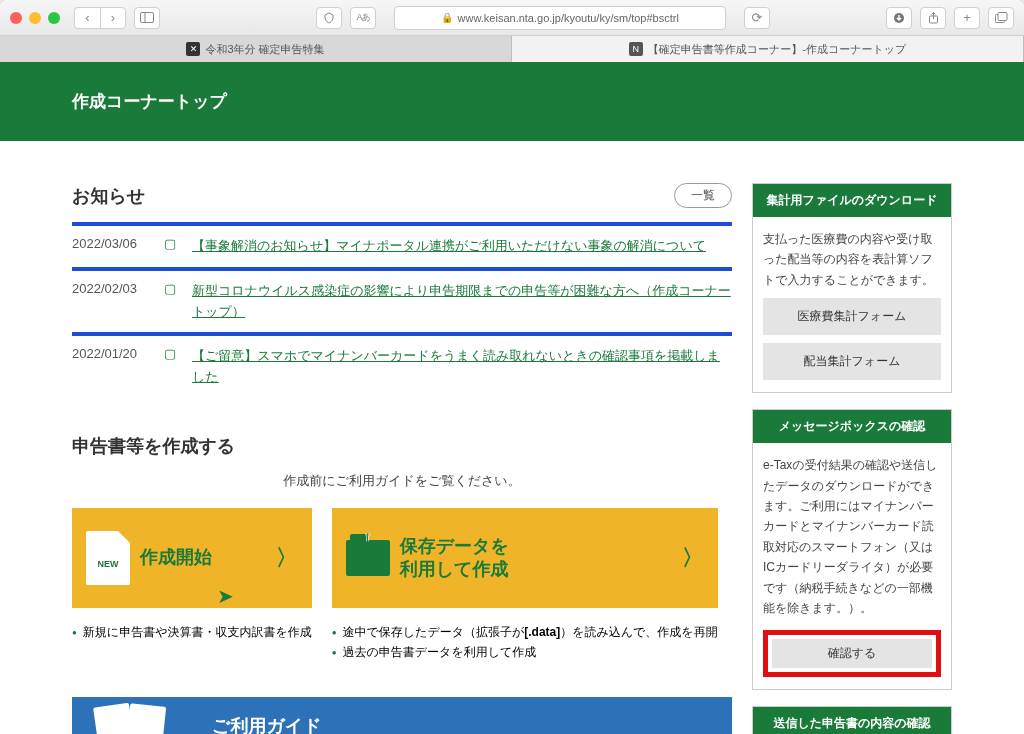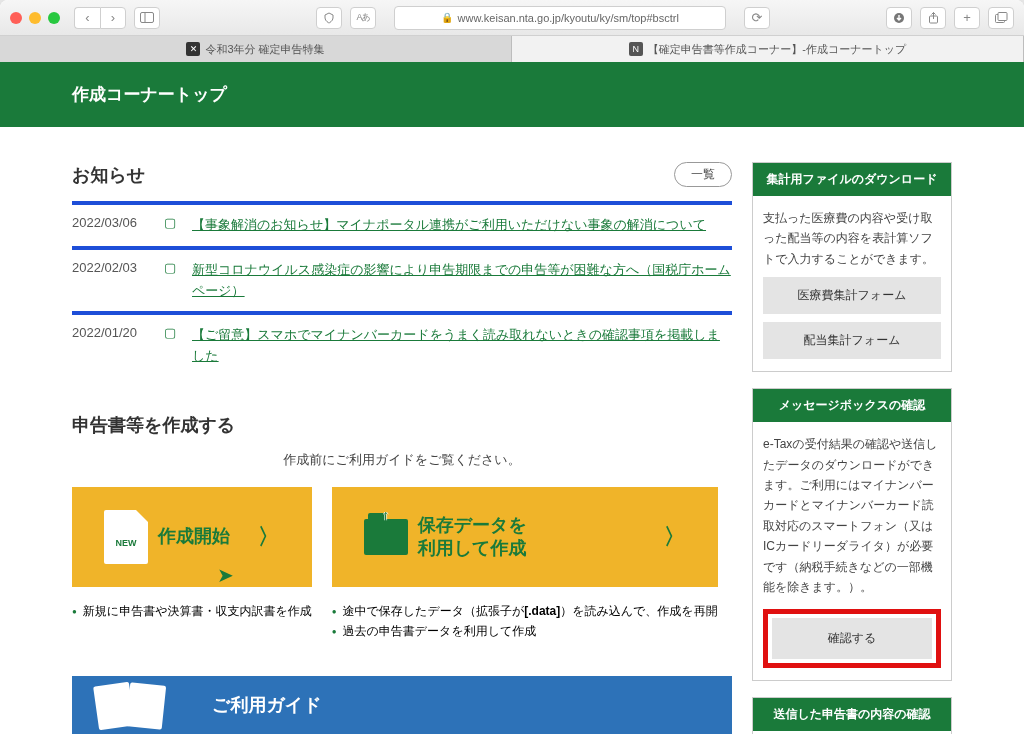--- a/index.html
+++ b/index.html
@@ -16,38 +16,38 @@
 .nav-group .nav-btn:last-child { border-radius: 0 4px 4px 0; }
 .addr { flex: 1; height: 24px; border: 1px solid #cfcfcf; border-radius: 4px; background: #fff; display: flex; align-items: center; justify-content: center; font-size: 11px; color: #666; margin: 0 10px; }
 .addr .lock { margin-right: 4px; font-size: 10px; }
 .tabs { display: flex; background: #d8d8d8; height: 26px; }
 .tab { flex: 1; display: flex; align-items: center; justify-content: center; font-size: 11px; color: #555; border-right: 1px solid #bdbdbd; gap: 5px; }
 .tab.active { background: #f2f2f2; }
 .tab-ico { width: 14px; height: 14px; background: #333; border-radius: 2px; display: flex; align-items: center; justify-content: center; color: #fff; font-size: 9px; }
 
 .page { background: #fff; }
 .header-bar { background: #1a7a3a; color: #fff; padding: 16px 0; }
-.wrap { width: 880px; margin: 5px auto; }
+.wrap { width: 880px; margin: 12px auto; }
 .header-bar h1 { font-size: 17px; font-weight: bold; }
 .content { display: flex; gap: 20px; padding: 30px 0; }
 .main { flex: 1; min-width: 0; }
 .side { width: 200px; }
 
 .sec-title-row { display: flex; justify-content: space-between; align-items: flex-end; margin-bottom: 14px; }
 .sec-title { font-size: 18px; font-weight: bold; color: #333; }
 .pill { border: 1px solid #999; border-radius: 14px; padding: 3px 16px; font-size: 12px; color: #444; background: #fff; }
 .news-item { display: flex; border-top: 4px solid #1d4ed8; padding: 10px 0; gap: 12px; font-size: 13px; }
 .news-date { color: #555; width: 80px; }
 .news-ico { width: 16px; color: #1a7a3a; }
 .news-link { color: #1a7a3a; text-decoration: underline; flex: 1; line-height: 1.6; }
 
 .sec2 { margin-top: 36px; }
 .sec-desc { font-size: 13px; color: #444; margin: 14px 0 18px; text-align: center; }
 .card-row { display: flex; gap: 20px; }
-.card { flex: 1; background: #f0b429; height: 100px; display: flex; align-items: center; justify-content: center; gap: 12px; padding: 0 32px; position: relative; }
+.card { flex: 1; background: #f0b429; height: 100px; display: flex; align-items: center; justify-content: center; gap: 12px; padding: 0 14px; position: relative; }
 .card-body { display: flex; align-items: center; gap: 10px; flex: 1; }
 .doc-ico { width: 44px; height: 54px; background: #fff; border-radius: 2px; position: relative; display: flex; align-items: flex-end; justify-content: center; }
 .doc-ico::before { content: ""; position: absolute; top: 0; right: 0; border-style: solid; border-width: 0 12px 12px 0; border-color: transparent #f0b429 transparent transparent; }
 .doc-new { font-size: 9px; font-weight: bold; color: #1a7a3a; margin-bottom: 16px; }
 .cursor { position: absolute; bottom: 8px; right: 50%; margin-right: -24px; color: #1a7a3a; font-size: 20px; transform: translate(18px, 8px); }
 .foldr { width: 44px; height: 36px; background: #1a7a3a; border-radius: 2px; position: relative; }
 .foldr::before { content:""; position:absolute; top:-6px; left:4px; width:18px; height:6px; background:#1a7a3a; border-radius:2px 2px 0 0; }
 .foldr::after { content:"↑"; position:absolute; top:-12px; left:50%; transform:translateX(-50%); color:#1a7a3a; font-weight:bold; font-size:14px; text-shadow: -1px 0 #fff, 1px 0 #fff; }
 .card-txt { color: #1a7a3a; font-weight: bold; font-size: 18px; line-height: 1.3; }
 .chev { color: #1a7a3a; font-size: 22px; font-weight: bold; }
@@ -59,21 +59,21 @@
 .guide { margin-top: 34px; background: #2d72b8; color: #fff; height: 58px; display: flex; align-items: center; padding-left: 140px; font-size: 18px; font-weight: bold; position: relative; overflow: hidden; }
 .guide-ico { position: absolute; left: 24px; top: 8px; display:flex; gap:6px; }
 .gdoc { width: 36px; height: 44px; background: #fff; border-radius: 2px; border: 2px solid #fff; transform: rotate(-8deg); }
 .gdoc2 { transform: rotate(6deg); margin-left: -10px; }
 
 .panel { border: 1px solid #ccc; margin-bottom: 16px; }
 .panel-h { background: #1a7a3a; color: #fff; font-size: 12px; font-weight: bold; text-align: center; padding: 8px 6px; }
 .panel-b { padding: 12px 10px; font-size: 12px; color: #444; line-height: 1.7; }
 .gray-btn { display: block; width: 100%; background: #e4e4e4; border: none; padding: 10px; font-size: 12px; color: #333; margin-top: 8px; text-align: center; cursor: pointer; }
 .red-frame { border: 5px solid #e01010; padding: 4px; margin-top: 12px; }
-.red-frame .gray-btn { margin: 0; padding: 12px; }
+.red-frame .gray-btn { margin: 0; padding: 6px; }
 </style>
 </head>
 <body>
 
 <div class="window">
   <div class="toolbar">
     <div class="traffic">
       <div class="tl r"></div>
       <div class="tl y"></div>
       <div class="tl g"></div>
@@ -146,21 +146,21 @@
           <button class="pill">一覧</button>
         </div>
         <div class="news-item">
           <div class="news-date">2022/03/06</div>
           <div class="news-ico">▢</div>
           <a class="news-link">【事象解消のお知らせ】マイナポータル連携がご利用いただけない事象の解消について</a>
         </div>
         <div class="news-item">
           <div class="news-date">2022/02/03</div>
           <div class="news-ico">▢</div>
-          <a class="news-link">新型コロナウイルス感染症の影響により申告期限までの申告等が困難な方へ（国税庁ホームページ）</a>
+          <a class="news-link">新型コロナウイルス感染症の影響により申告期限までの申告等が困難な方へ（作成コーナートップ）</a>
         </div>
         <div class="news-item">
           <div class="news-date">2022/01/20</div>
           <div class="news-ico">▢</div>
           <a class="news-link">【ご留意】スマホでマイナンバーカードをうまく読み取れないときの確認事項を掲載しました</a>
         </div>
 
         <div class="sec2">
           <div class="sec-title">申告書等を作成する</div>
           <div class="sec-desc">作成前にご利用ガイドをご覧ください。</div>

